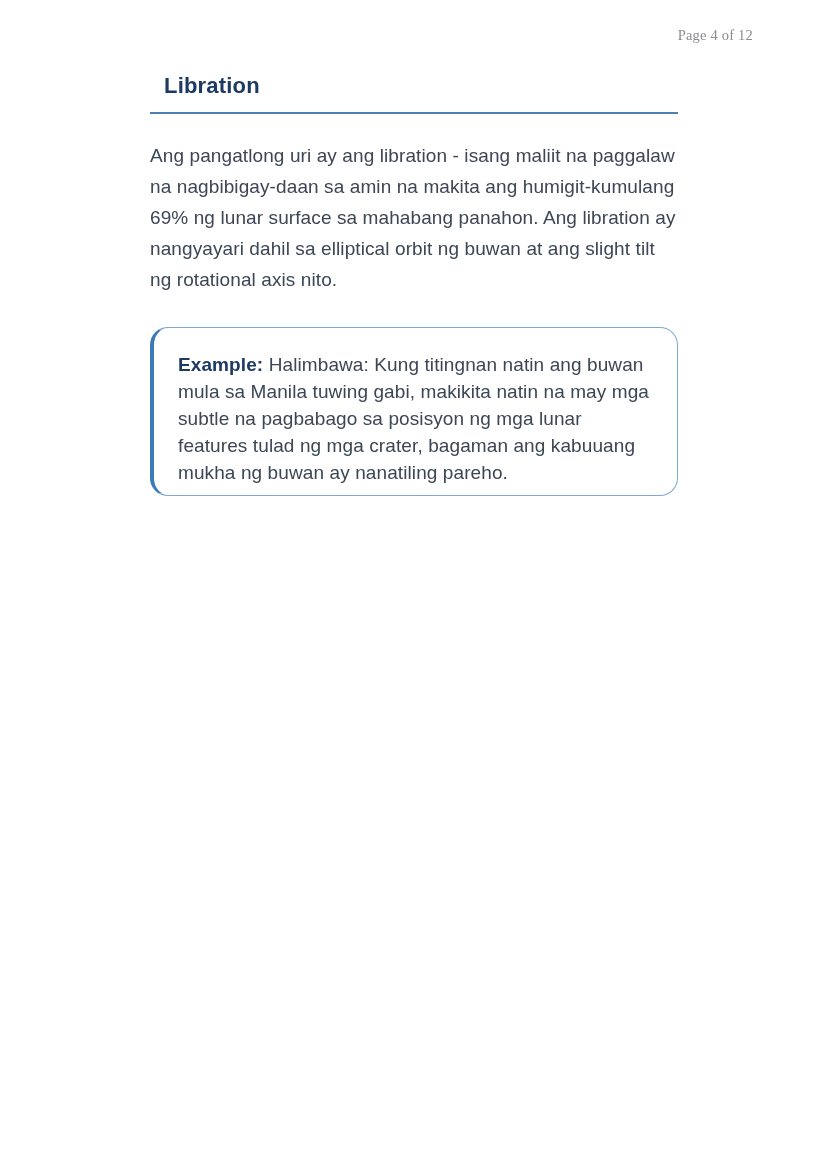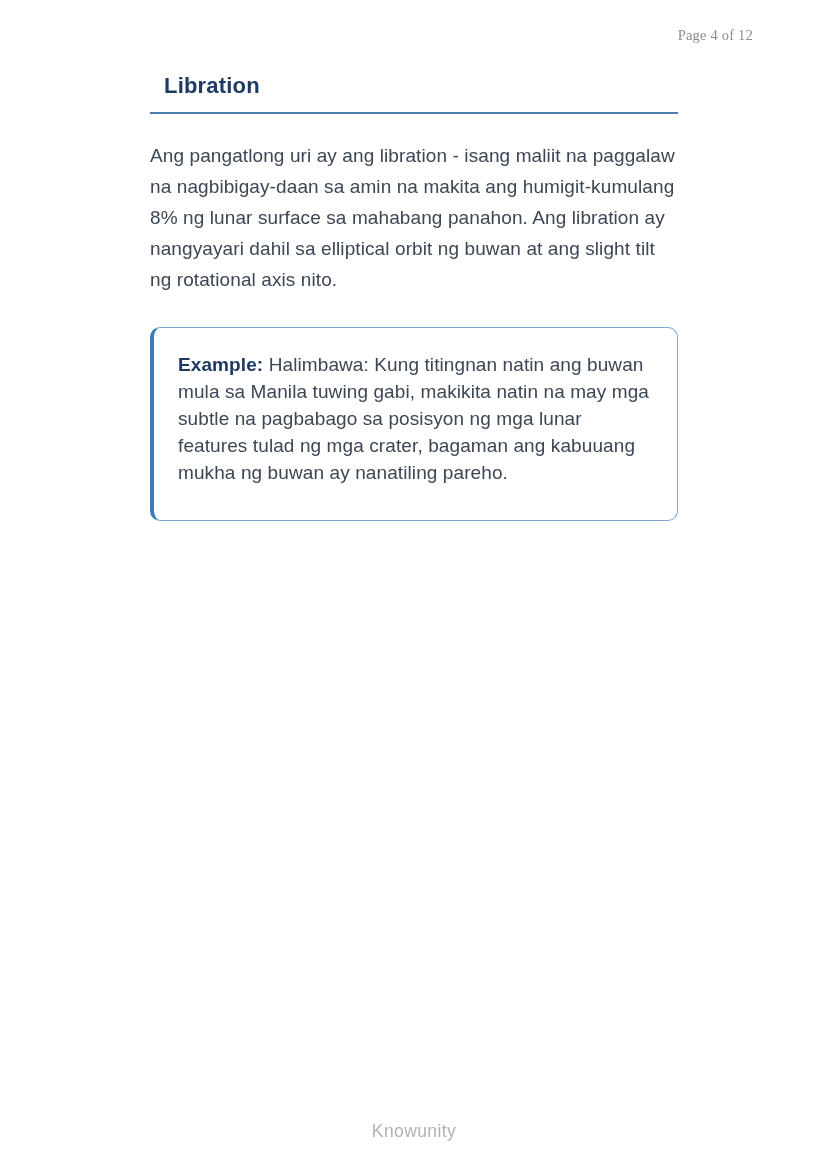--- a/index.html
+++ b/index.html
@@ -62,22 +62,22 @@
     letter-spacing: 0.1px;
   }
   .example-box {
     position: absolute;
     top: 327px;
     left: 0;
     width: 528px;
     box-sizing: border-box;
     border: 1.5px solid #7ea9d4;
     border-left: 4px solid #3d7ab8;
-    border-radius: 10px;
-    padding: 23px 26px 34px 24px;
+    border-radius: 18px;
+    padding: 23px 26px 9px 24px;
     background: #ffffff;
   }
   .example-text {
     margin: 0;
     font-size: 19px;
     line-height: 27px;
     color: #3c4654;
     letter-spacing: 0.1px;
   }
   .example-label {
@@ -101,23 +101,22 @@
 <div class="page">
 
   <div class="page-indicator">Page 4 of 12</div>
 
   <div class="content">
 
     <h1 class="section-heading">Libration</h1>
 
     <div class="heading-underline"></div>
 
-    <p class="body-paragraph">Ang pangatlong uri ay ang libration - isang maliit na paggalaw na nagbibigay-daan sa amin na makita ang humigit-kumulang 8% ng lunar surface sa mahabang panahon. Ang libration ay nangyayari dahil sa elliptical orbit ng buwan at ang slight tilt ng rotational axis nito.</p>
+    <p class="body-paragraph">Ang pangatlong uri ay ang libration - isang maliit na paggalaw na nagbibigay-daan sa amin na makita ang humigit-kumulang 69% ng lunar surface sa mahabang panahon. Ang libration ay nangyayari dahil sa elliptical orbit ng buwan at ang slight tilt ng rotational axis nito.</p>
 
     <div class="example-box">
       <p class="example-text"><span class="example-label">Example:</span><span> Halimbawa: Kung titingnan natin ang buwan mula sa Manila tuwing gabi, makikita natin na may mga subtle na pagbabago sa posisyon ng mga lunar features tulad ng mga crater, bagaman ang kabuuang mukha ng buwan ay nanatiling pareho.</span></p>
     </div>
 
   </div>
 
-  <div class="footer-brand">Knowunity</div>
 
 </div>
 
 </body></html>

